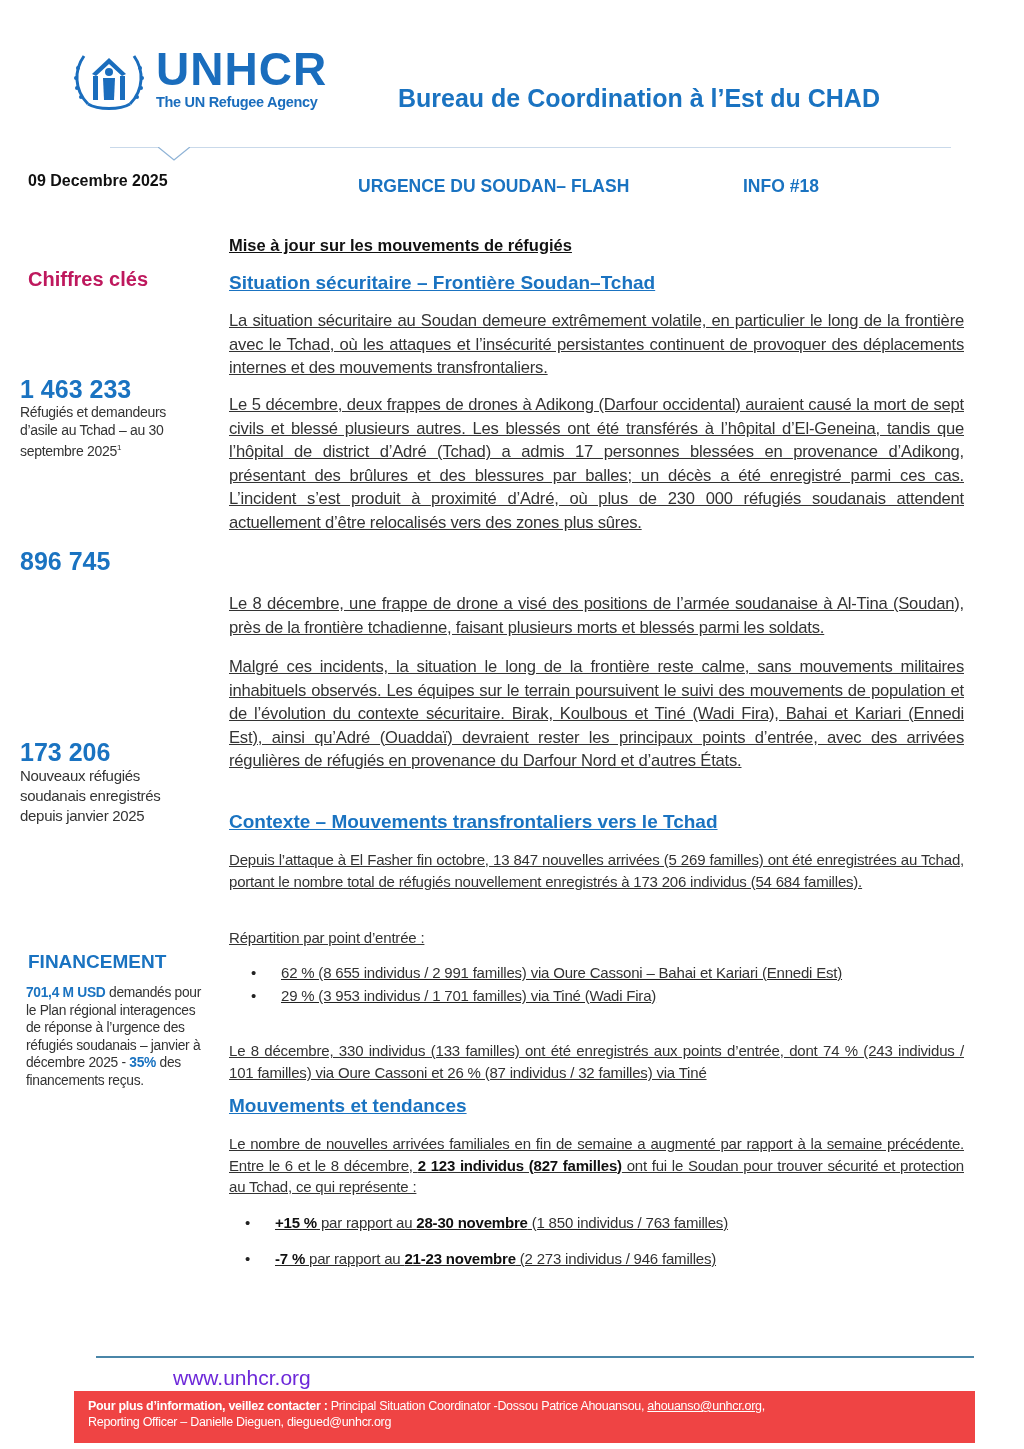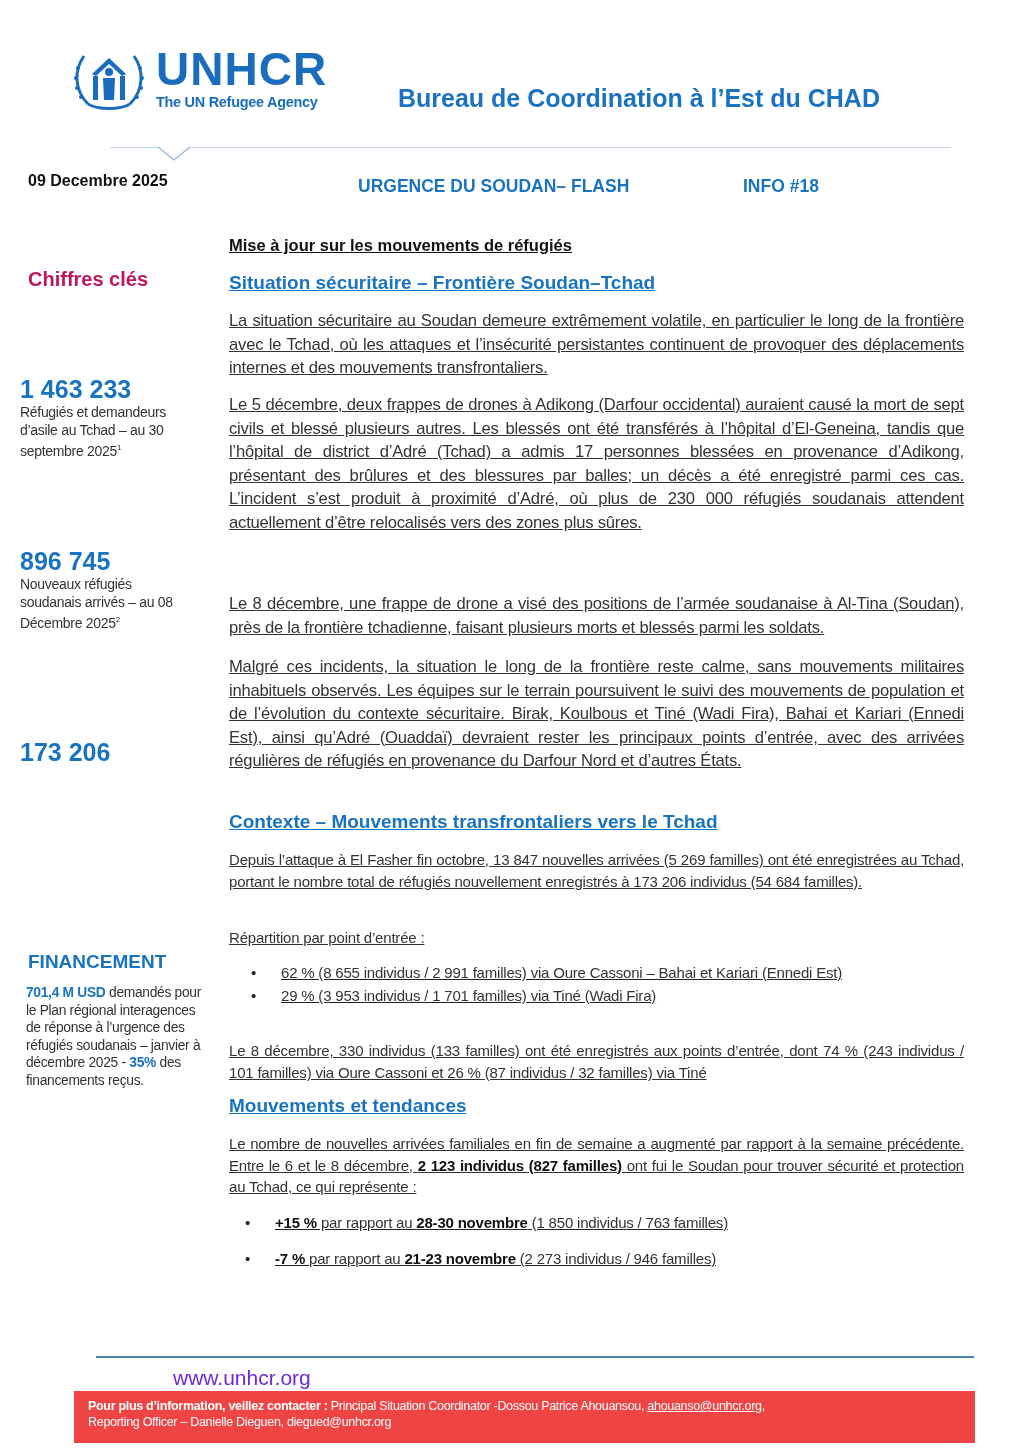--- a/index.html
+++ b/index.html
@@ -84,25 +84,25 @@
 
 <div class="side-title">Chiffres clés</div>
 
 <div class="kf" style="top:375px;">
   <div class="num">1 463 233</div>
   <div class="lbl"><span>Réfugiés et demandeurs d’asile au Tchad – au 30 septembre 2025</span><sup>1</sup></div>
 </div>
 
 <div class="kf" style="top:547px;">
   <div class="num">896 745</div>
-  <div class="lbl"><span>Nouveaux réfugiés soudanais arrivés – au 08 Décembre 2025</span><sup>2</sup></div>
 </div>
 
 <div class="kf" style="top:738px;">
   <div class="num">173 206</div>
+  <div class="lbl" style="font-size:15px;line-height:20px;">Nouveaux réfugiés soudanais enregistrés depuis janvier 2025</div>
 </div>
 
 <div class="fin-title">FINANCEMENT</div>
 <div class="fin-body"><b>701,4 M USD</b><span> demandés pour le Plan régional interagences de réponse à l’urgence des réfugiés soudanais – janvier à décembre 2025 - </span><b>35%</b><span> des financements reçus.</span></div>
 
 <div class="main sub">Mise à jour sur les mouvements de réfugiés</div>
 
 <div class="main h2" style="top:272px;">Situation sécuritaire – Frontière Soudan–Tchad</div>
 <div class="main p17" style="top:309px;">La situation sécuritaire au Soudan demeure extrêmement volatile, en particulier le long de la frontière avec le Tchad, où les attaques et l’insécurité persistantes continuent de provoquer des déplacements internes et des mouvements transfrontaliers.</div>
 <div class="main p17" style="top:393px;">Le 5 décembre, deux frappes de drones à Adikong (Darfour occidental) auraient causé la mort de sept civils et blessé plusieurs autres. Les blessés ont été transférés à l’hôpital d’El-Geneina, tandis que l’hôpital de district d’Adré (Tchad) a admis 17 personnes blessées en provenance d’Adikong, présentant des brûlures et des blessures par balles; un décès a été enregistré parmi ces cas. L’incident s’est produit à proximité d’Adré, où plus de 230 000 réfugiés soudanais attendent actuellement d’être relocalisés vers des zones plus sûres.</div>

